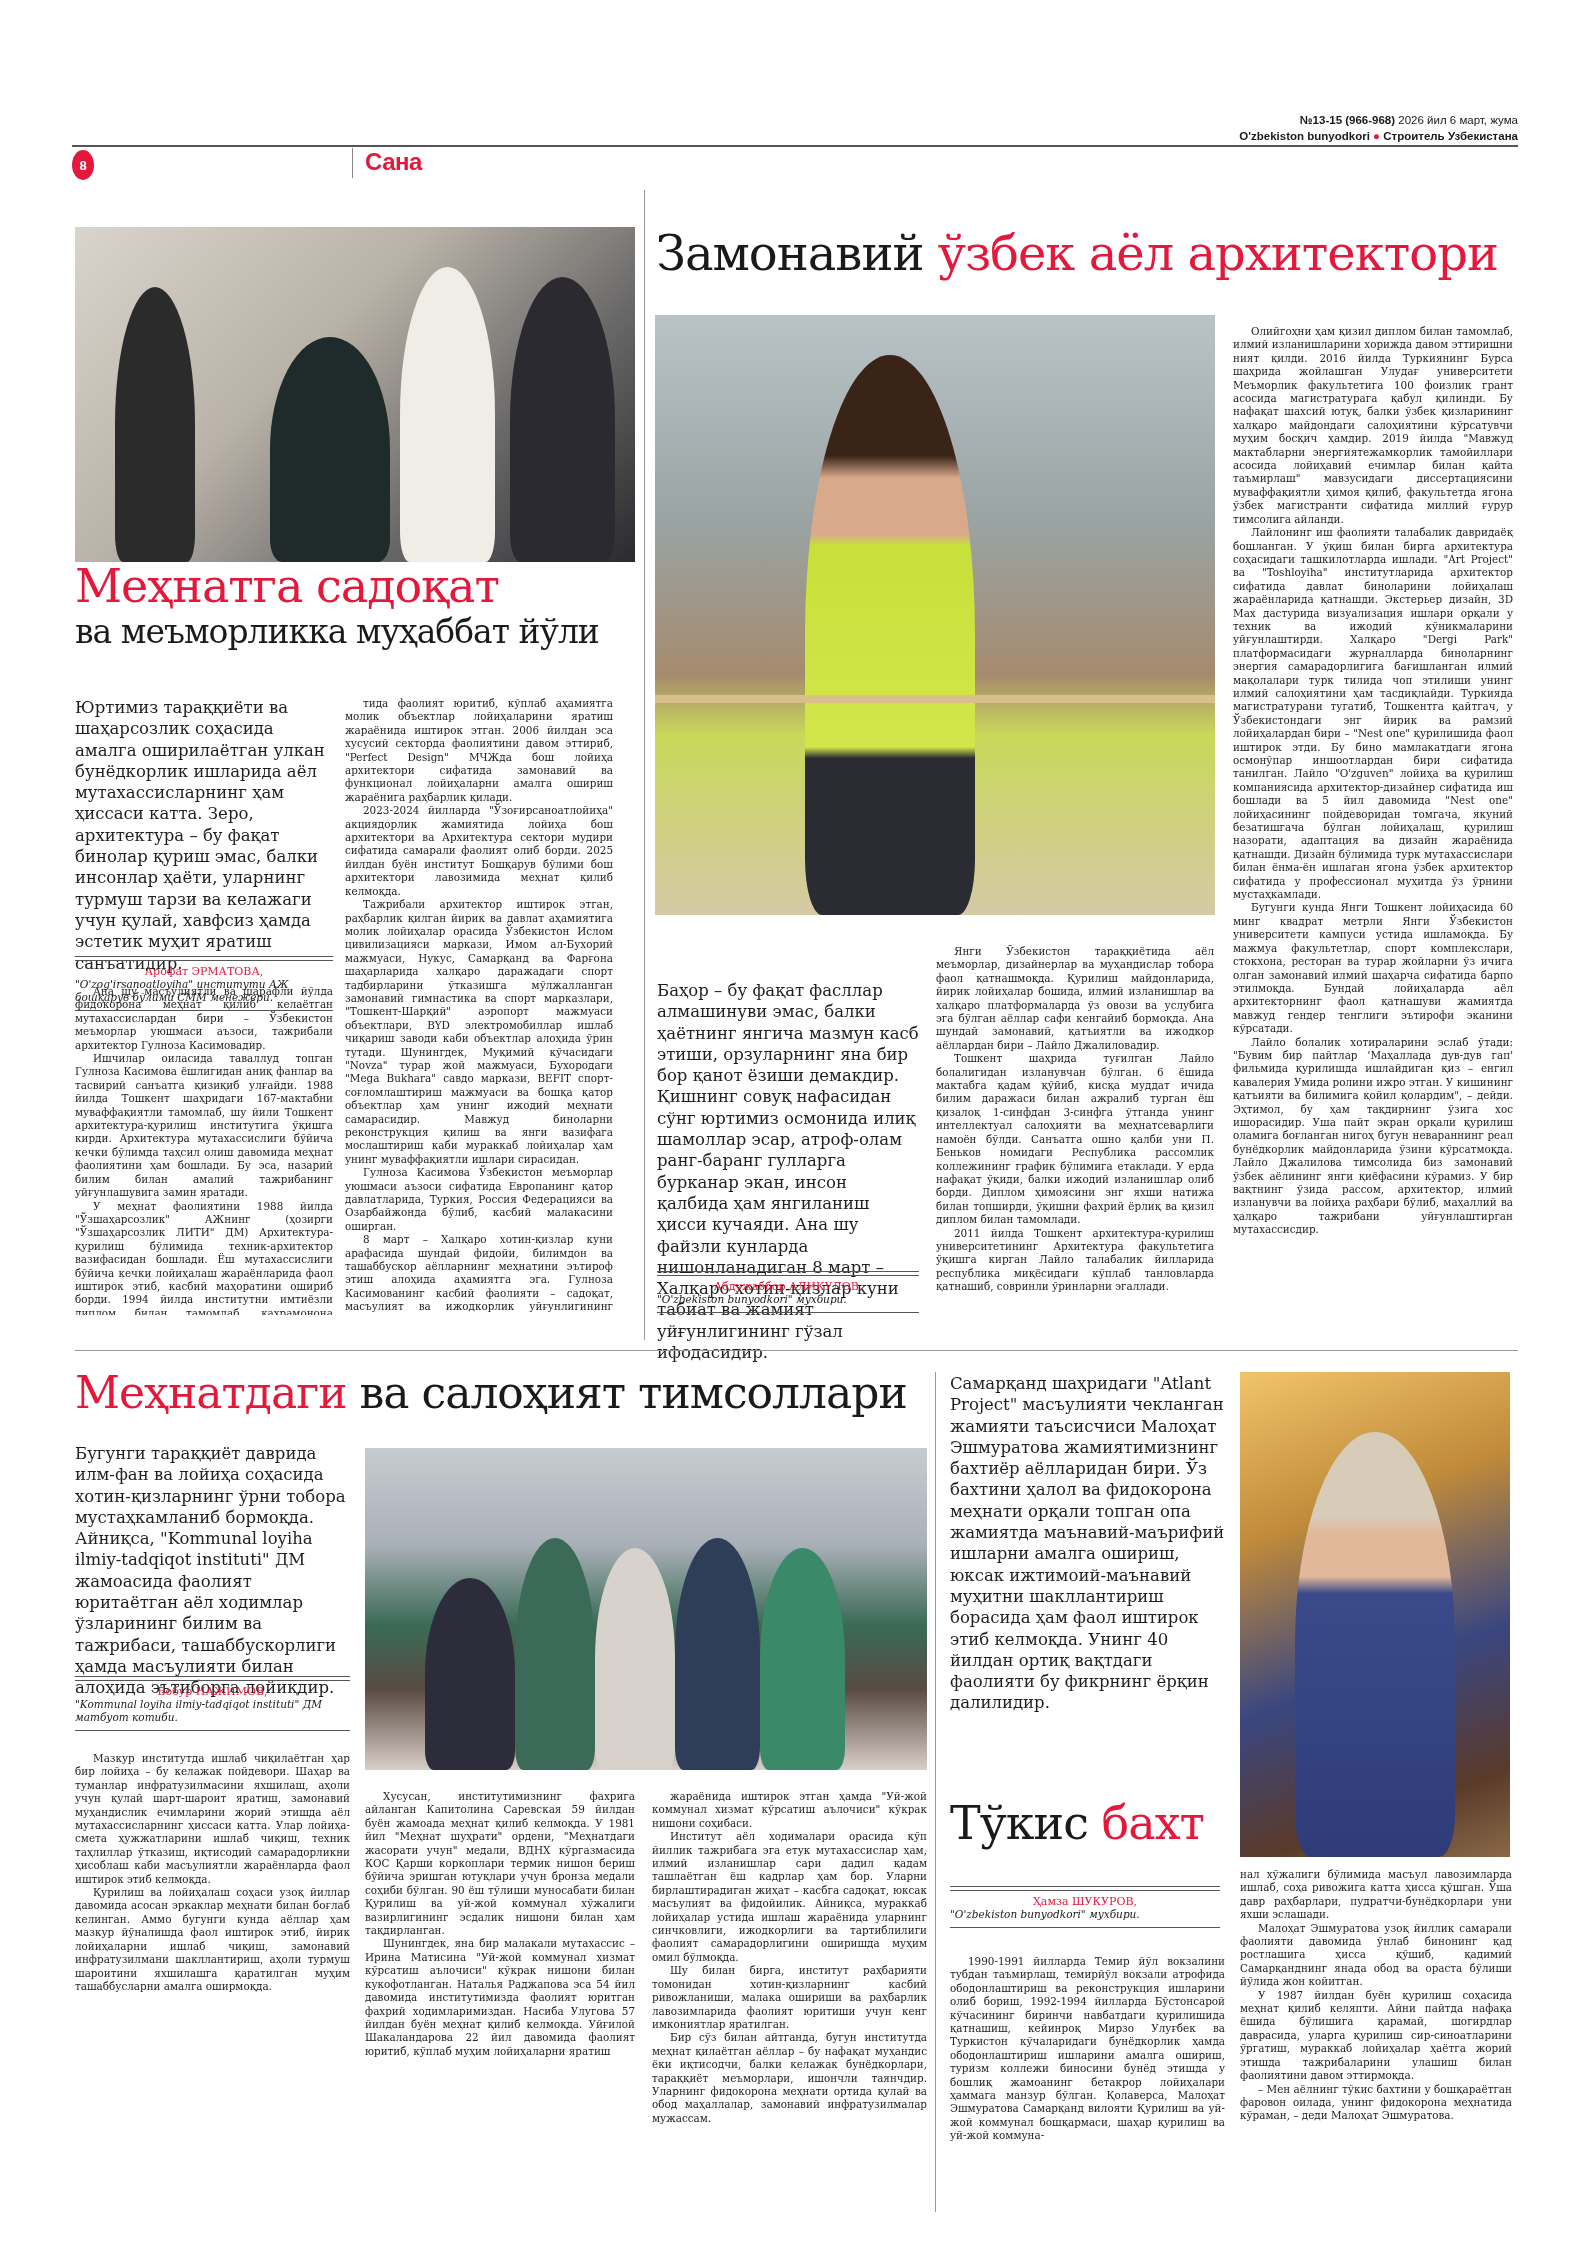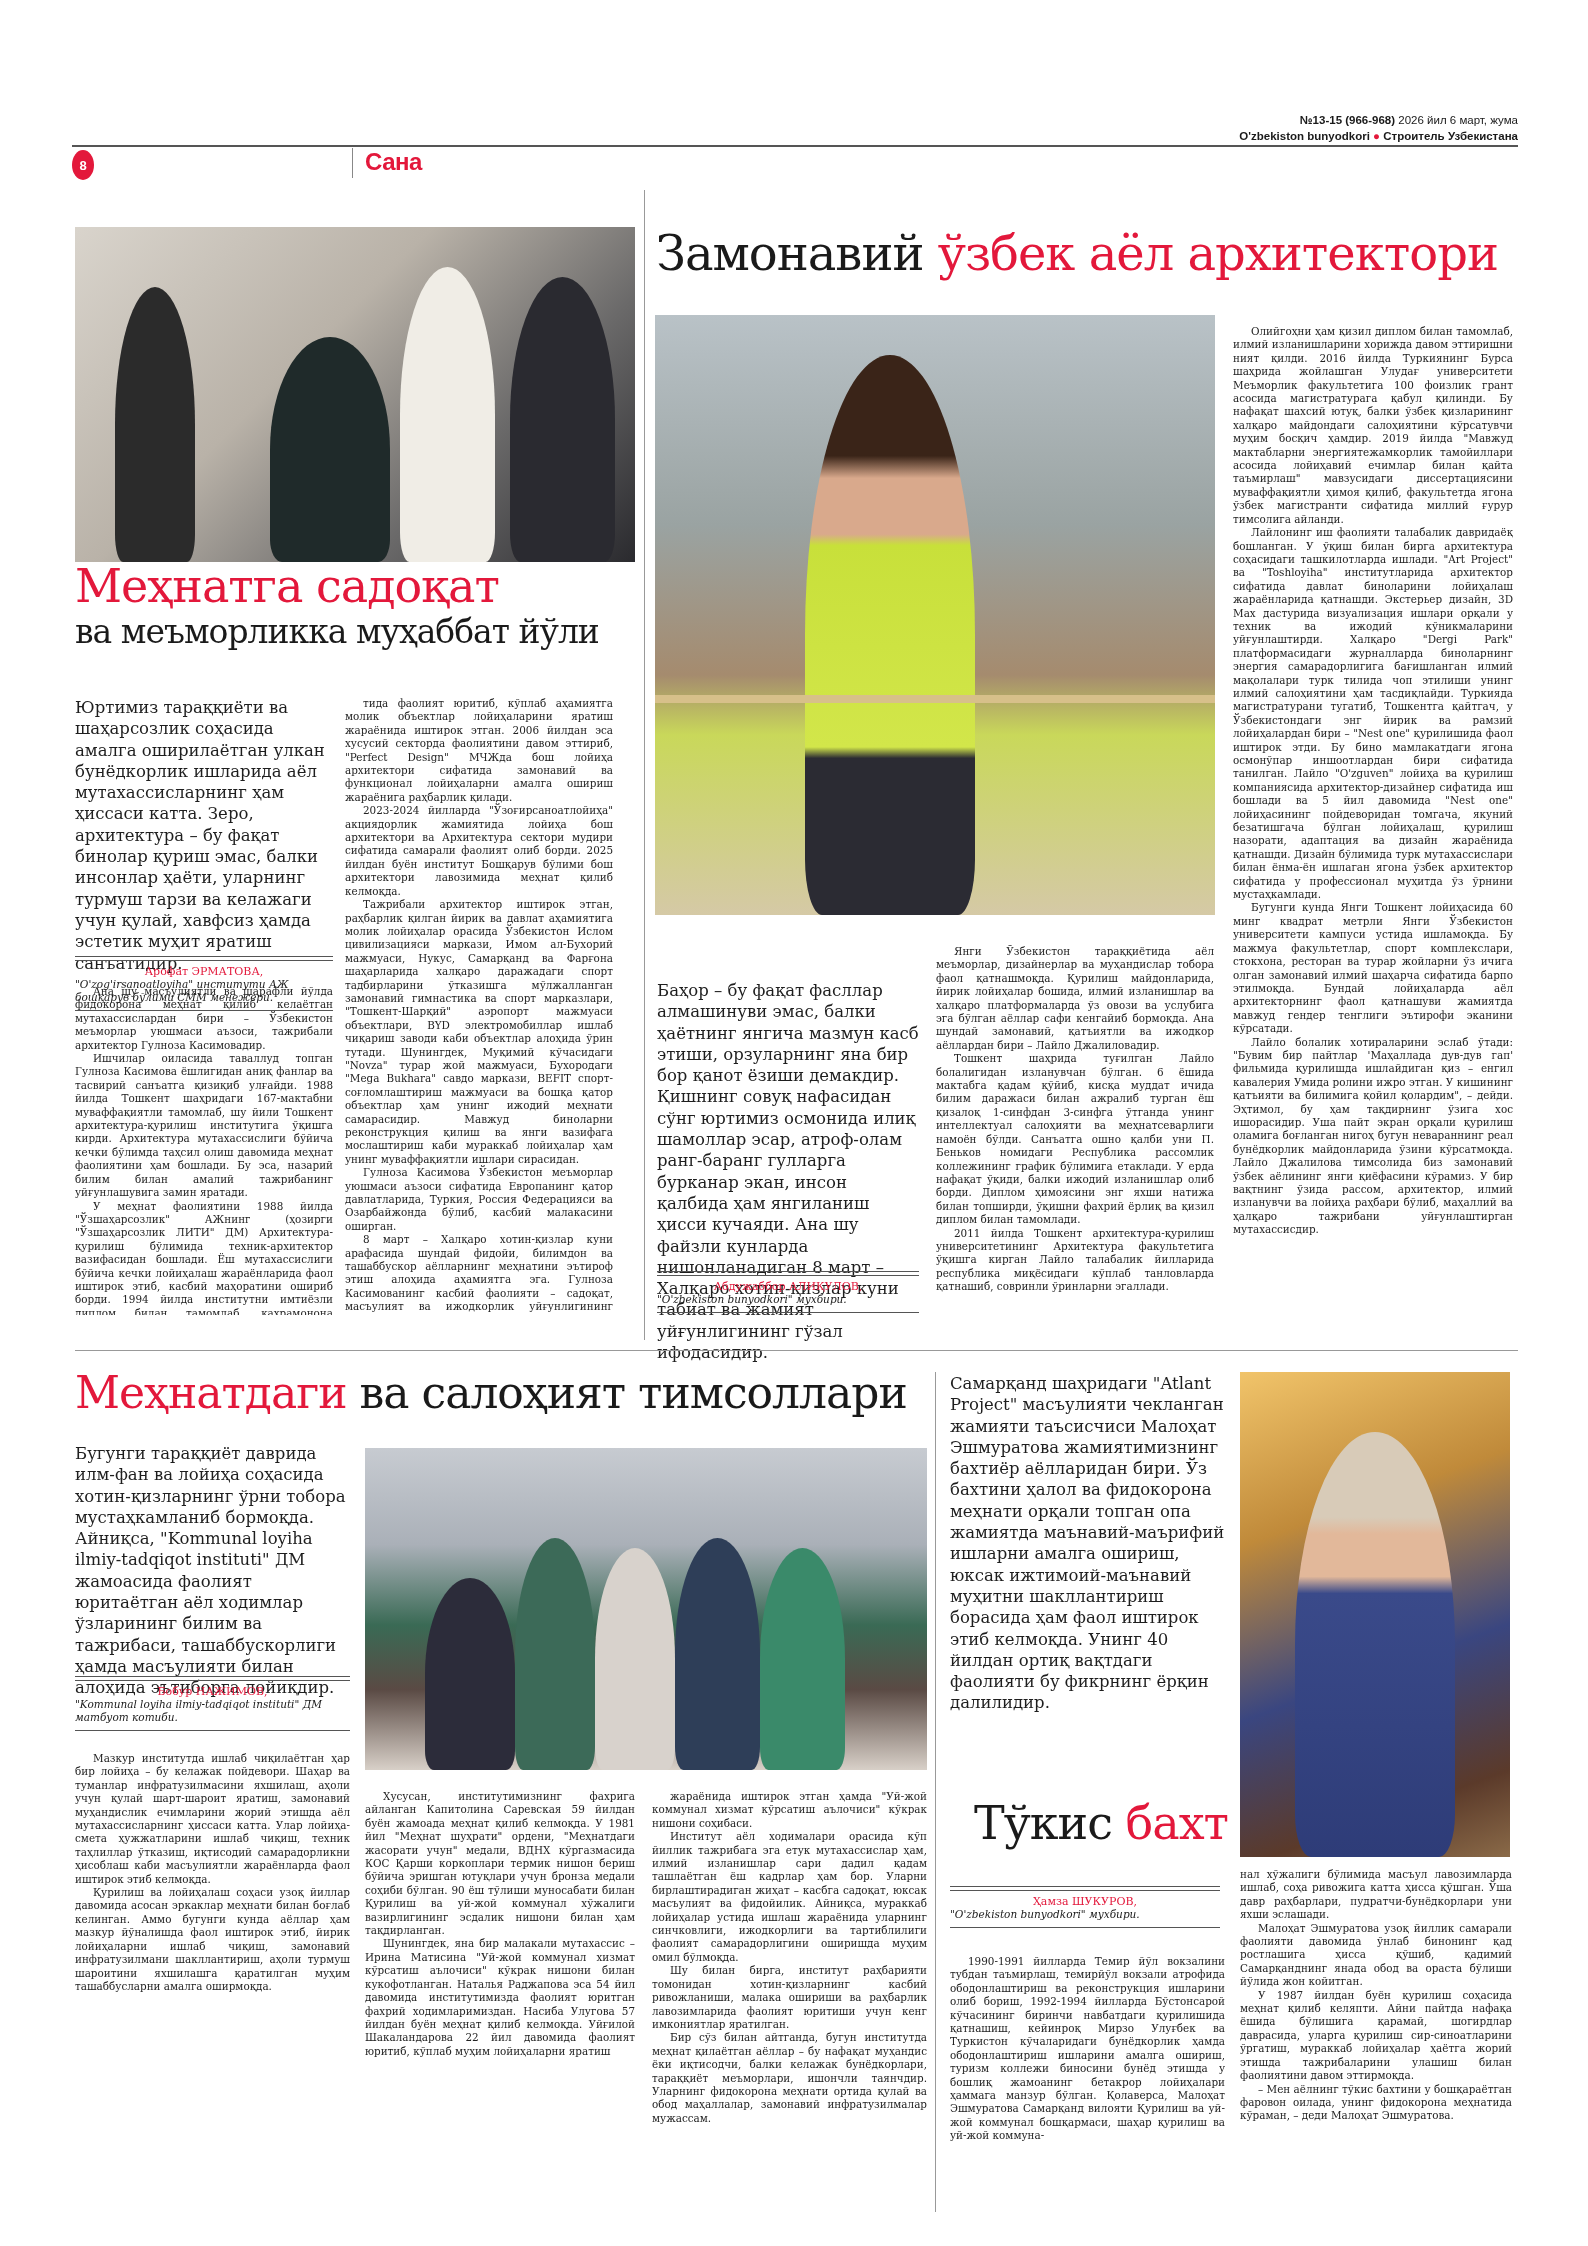--- a/index.html
+++ b/index.html
@@ -25,21 +25,21 @@
   .figure { position:absolute; border-radius: 50% 50% 10% 10%; }
 
   .col-rule { border-left: 1px solid #999; }
 
   
   .h1 { font-family: "DejaVu Serif", serif; font-weight: normal; letter-spacing: -1px; white-space: nowrap; }
   .h-mehnat { left: 75px; top: 560px; font-size: 46px; line-height: 52px; }
   .h-mehnat-sub { left: 75px; top: 612px; font-size: 33px; line-height: 40px; }
   .h-zamon { left: 656px; top: 225px; font-size: 48px; line-height: 56px; }
   .h-fido { left: 75px; top: 1365px; font-size: 44px; line-height: 56px; }
-  .h-tukis { left: 950px; top: 1795px; font-size: 46px; line-height: 56px; margin-left: 24px; }
+  .h-tukis { left: 950px; top: 1795px; font-size: 46px; line-height: 56px; }
 
   .lead { font-size: 16.5px; line-height: 21.3px; color: #1e1e1e; }
   .lead-1 { left: 75px; top: 697px; width: 255px; }
   .lead-2 { left: 657px; top: 980px; width: 262px; }
   .lead-3 { left: 75px; top: 1443px; width: 275px; }
   .lead-4 { left: 950px; top: 1373px; width: 275px; }
 
   .byline { font-size: 10.5px; line-height: 13px; padding-top: 6px; }
   .byline .double { border-top: 1px solid #555; height: 5px; border-bottom: 1px solid #555; margin-bottom: 4px; }
   .byline .name { color: #e3183b; font-weight: normal; font-size: 11px; text-align: center; }

